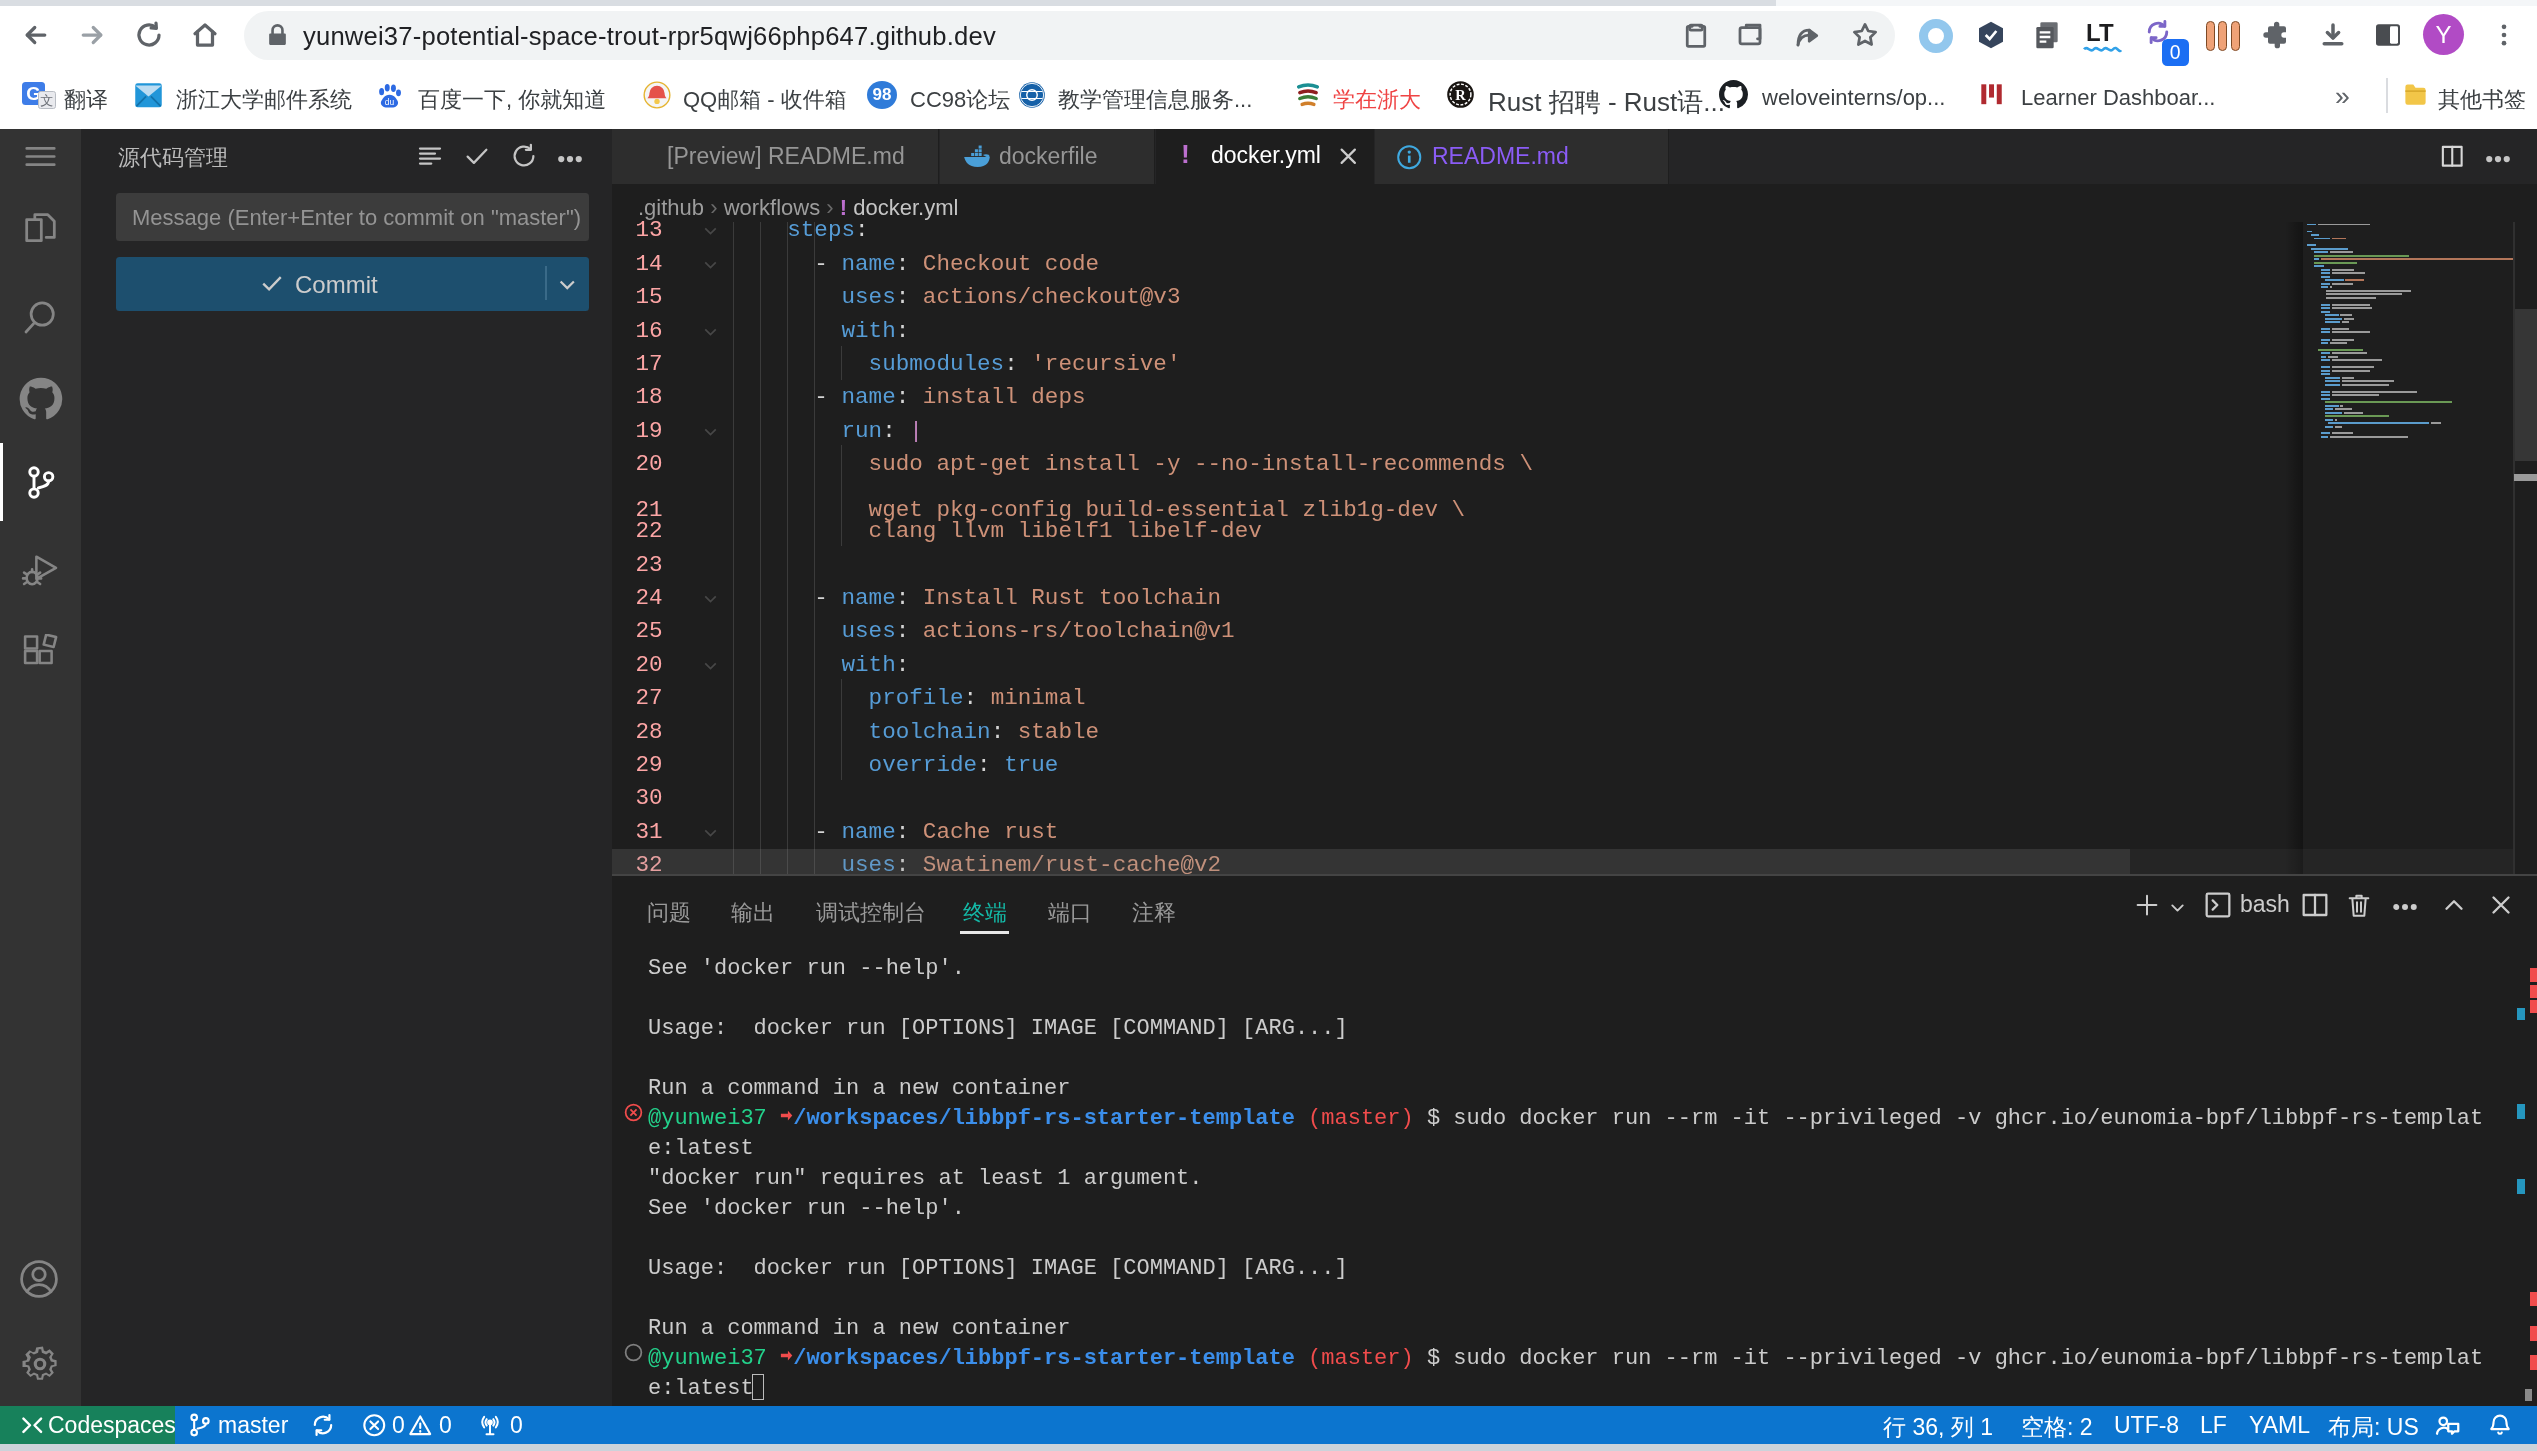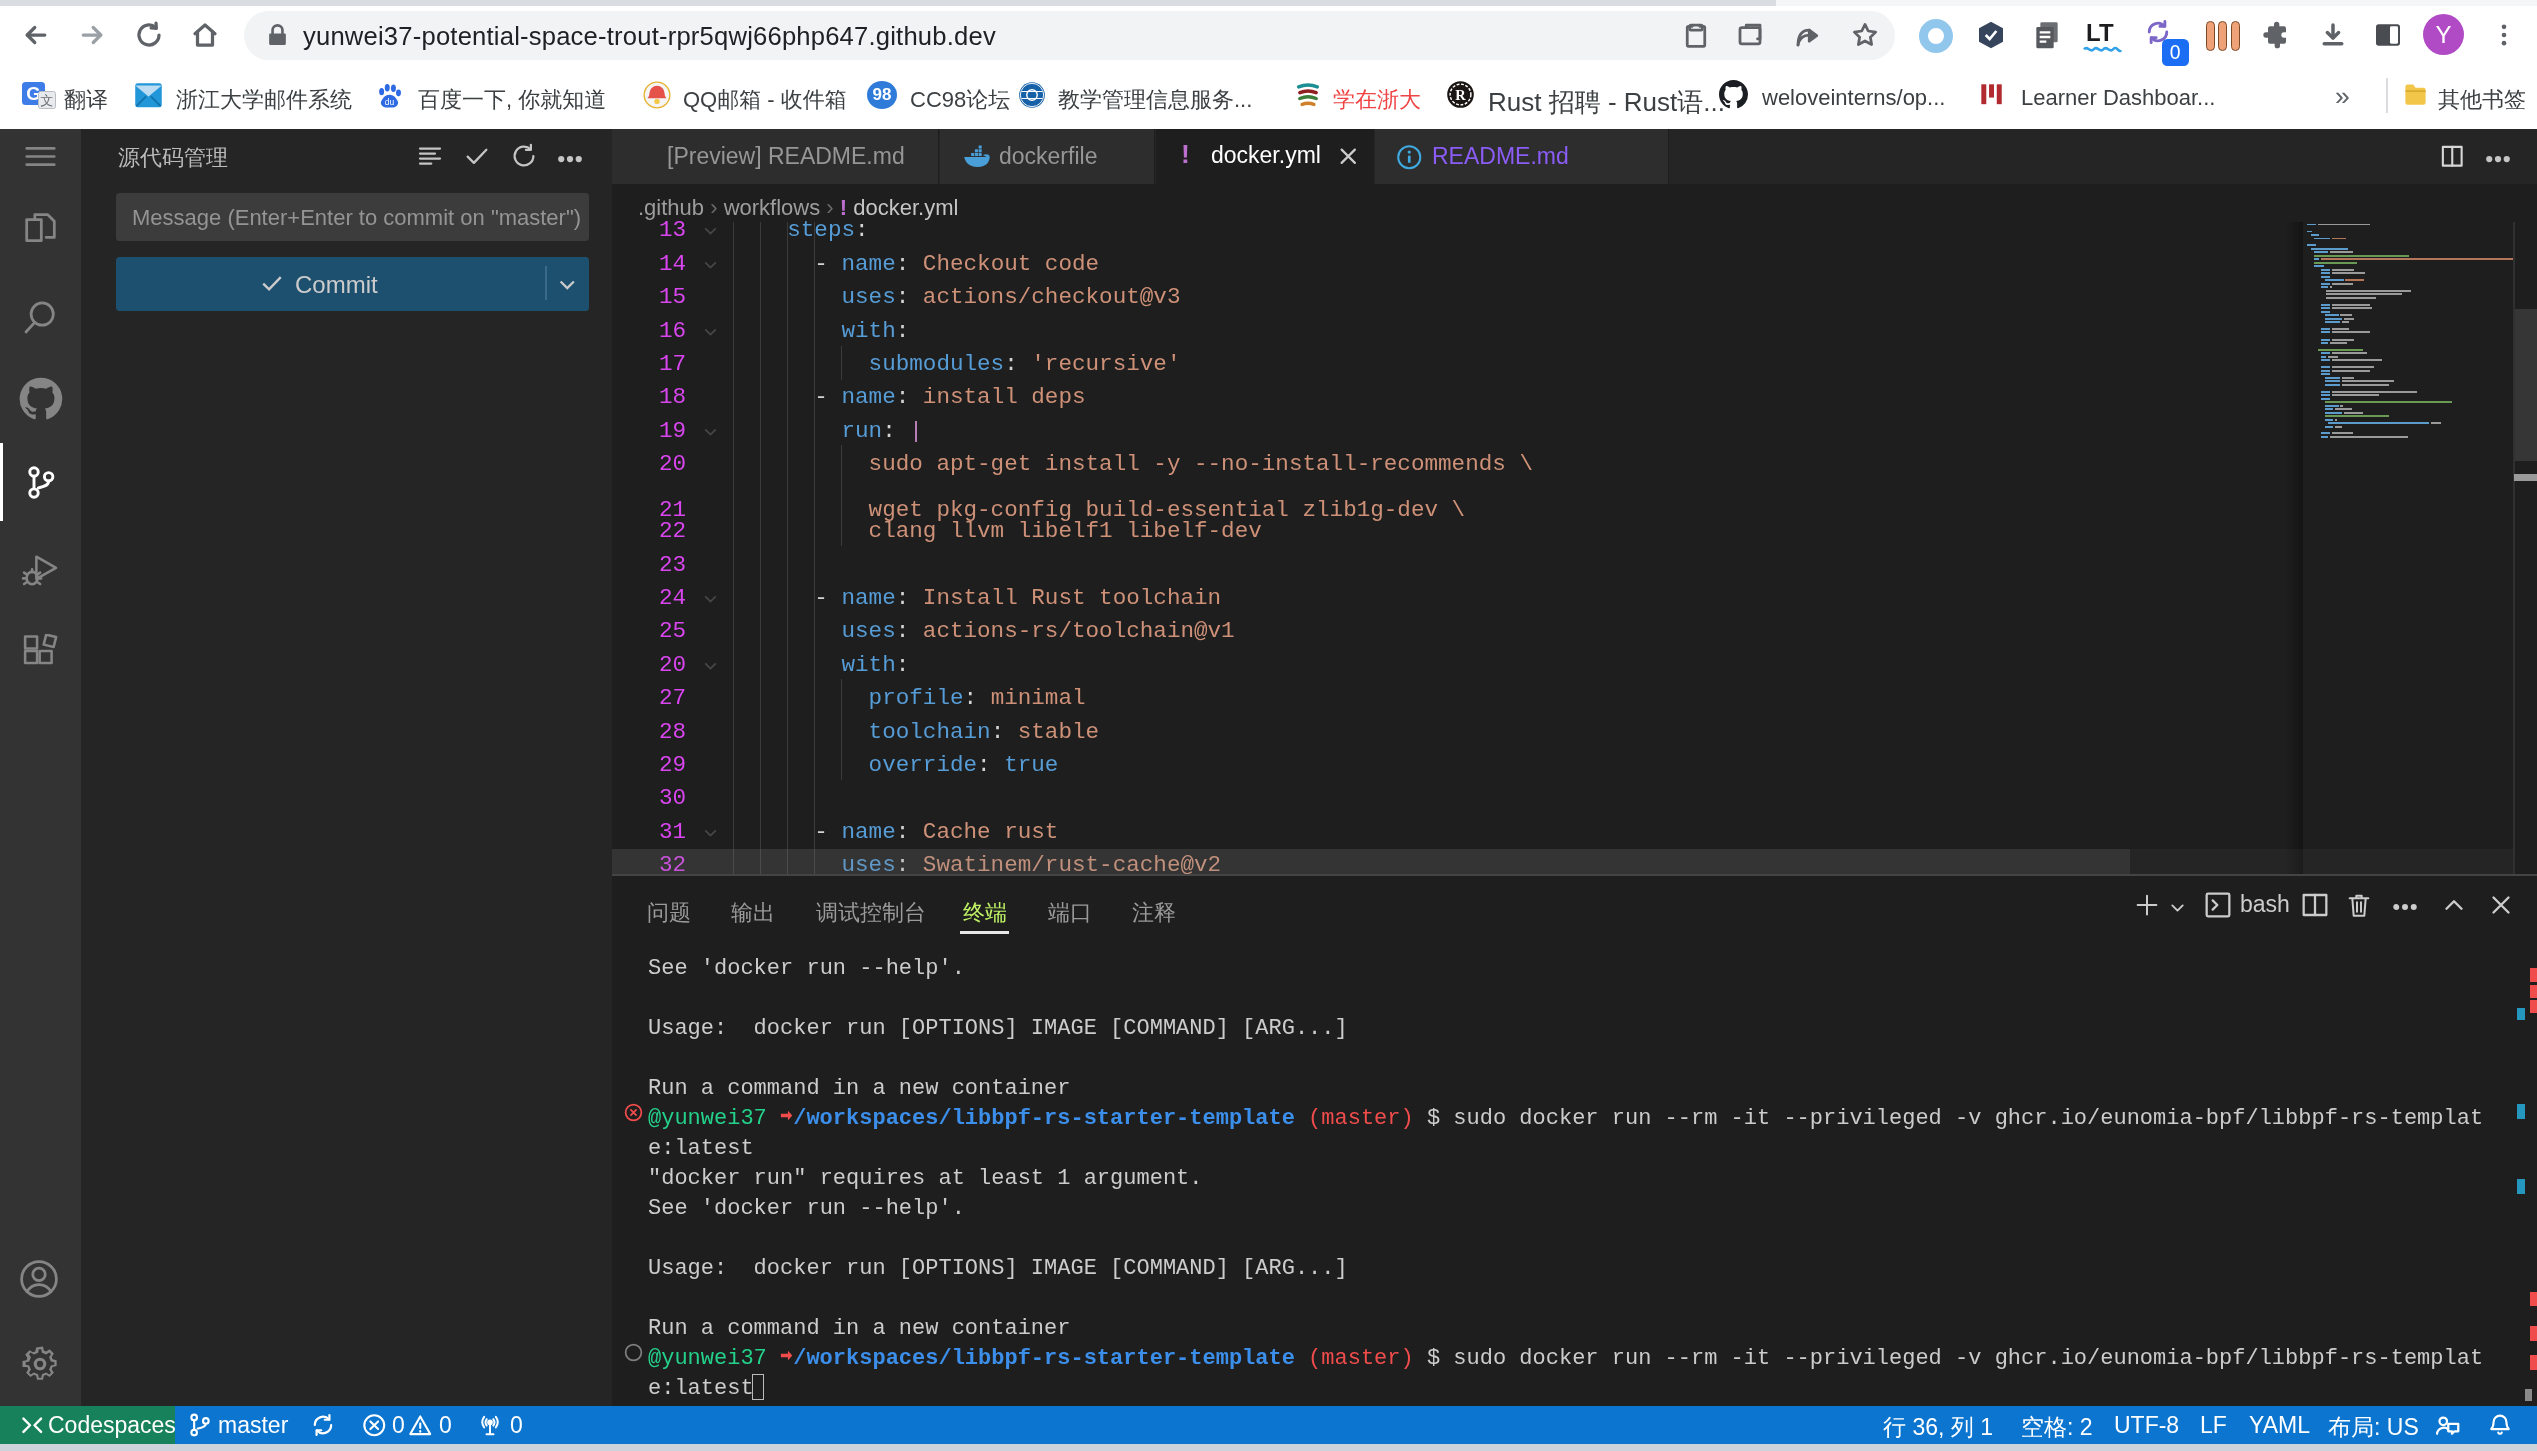--- a/index.html
+++ b/index.html
@@ -1,21 +1,21 @@
 <!DOCTYPE html>
 <html style="font-size:14px"><head><meta charset="utf-8"><style>
 *{margin:0;padding:0;box-sizing:border-box}
 html,body{width:2538px;height:1451px;overflow:hidden;background:#1e1e1e;
  font-family:"Liberation Sans",sans-serif;}
 .abs{position:absolute}
 svg{display:block}
 
 .cl{position:absolute;left:612px;width:1901px;height:34px;font-family:"Liberation Mono",monospace;
  font-size:22.6px;line-height:34px;white-space:pre;color:#d4d4d4}
-.cl .ln{position:absolute;left:0;width:74px;text-align:right;color:#d946ef}
+.cl .ln{position:absolute;left:0;width:74px;text-align:center;color:#fca5a5}
 .cl .ct{position:absolute;left:121px;top:0;white-space:pre}
 .k{color:#569cd6}.v{color:#ce9178}.pu{color:#d4d4d4}.bl{color:#569cd6}.pi{color:#c586c0}
 
 .tl{position:absolute;left:648px;width:1878px;height:30px;font-family:"Liberation Mono",monospace;
  font-size:22px;line-height:30px;white-space:pre;color:#cccccc}
 .tg{color:#23d18b}.tr{color:#f14c4c}.tb{color:#3b8eea;font-weight:bold}.tw{color:#cccccc}
 
 .mm{position:absolute;height:1.9px}
 </style></head><body>
 <div class="abs" style="left:0;top:0;width:2538px;height:129px;background:#ffffff"></div>
@@ -409,21 +409,21 @@
 <div class="abs" style="left:2513px;top:222px;width:1.8px;height:652px;background:#303030"></div>
 <div class="abs" style="left:2515px;top:309px;width:23px;height:152px;background:#363636"></div>
 <div class="abs" style="left:2514px;top:474px;width:24px;height:7px;background:#9a9a9a"></div>
 <div class="abs" style="left:2130px;top:849px;width:383px;height:25px;background:rgba(128,128,128,0.08)"></div>
 <div class="abs" style="left:612px;top:849px;width:1518px;height:25px;background:rgba(140,140,140,0.20)"></div>
 <div class="abs" style="left:612px;top:874px;width:1926px;height:1.8px;background:#444444"></div>
 <div class="abs" style="left:612px;top:876px;width:1926px;height:531px;background:#1e1e1e"></div>
 <div class="abs" style="left:647px;top:898px;font-size:22px;color:#9a9a9a">问题</div>
 <div class="abs" style="left:731px;top:898px;font-size:22px;color:#9a9a9a">输出</div>
 <div class="abs" style="left:816px;top:898px;font-size:22px;color:#9a9a9a">调试控制台</div>
-<div class="abs" style="left:963px;top:898px;font-size:22px;color:#bef264">终端</div>
+<div class="abs" style="left:963px;top:898px;font-size:22px;color:#14b8a6">终端</div>
 <div class="abs" style="left:1048px;top:898px;font-size:22px;color:#9a9a9a">端口</div>
 <div class="abs" style="left:1132px;top:898px;font-size:22px;color:#9a9a9a">注释</div>
 <div class="abs" style="left:960px;top:931px;width:49px;height:2.6px;background:#e7e7e7"></div>
 <svg class="abs" style="left:2132px;top:890px" width="30" height="30" viewBox="0 0 24 24" fill="none" stroke="#cccccc" stroke-width="1.60" stroke-linecap="round" stroke-linejoin="round">
     <path d="M12 4.5v15M4.5 12h15"></path>
   </svg>
 <svg class="abs" style="left:2165px;top:895px" width="25" height="25" viewBox="0 0 24 24" fill="none" stroke="#cccccc" stroke-width="1.80" stroke-linecap="round" stroke-linejoin="round">
     <path d="M7 10l5 5 5-5"></path>
   </svg>
 <svg class="abs" style="left:2202px;top:889px" width="32" height="32" viewBox="0 0 24 24" fill="none" stroke="#cccccc" stroke-width="1.70" stroke-linecap="round" stroke-linejoin="round">

